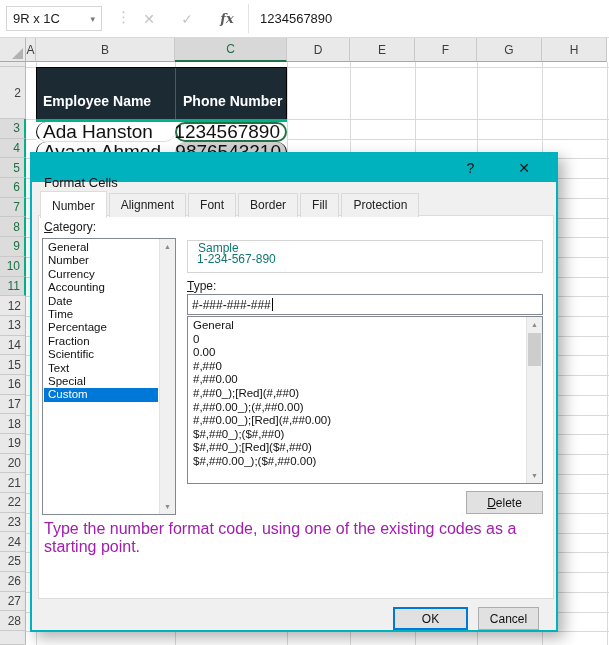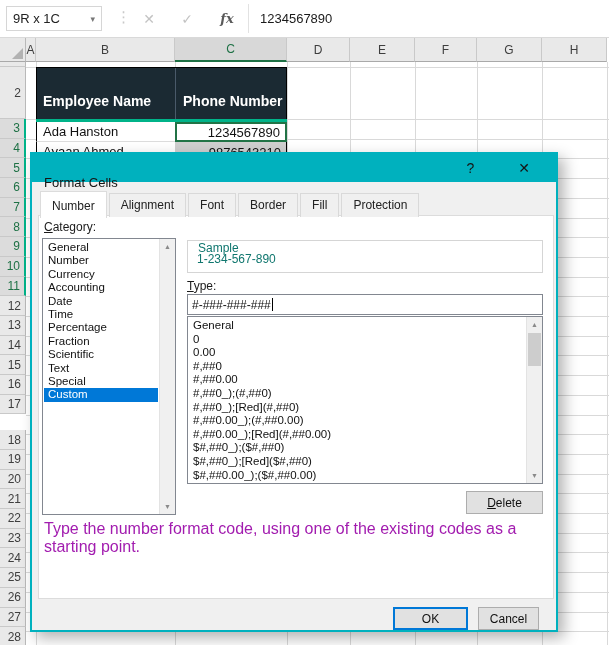--- a/index.html
+++ b/index.html
@@ -40,21 +40,21 @@
   .gl-v { position:absolute; top:0; bottom:0; width:1px; background:#d9d9d9; }
 
   
   .tbl { position:absolute; left:36px; top:67px; width:251px; z-index:2; }
   .tbl-head { display:flex; height:52px; background:#1b2a33; border:1px solid #000; border-bottom:none;justify-content:space-between; }
   .th-cell { color:#fff; font-weight:bold; font-size:14px; display:flex; align-items:flex-end; padding:0 0 10px 6px; }
   .th-b { width:139px; border-right:1px solid #4a5a6a; }
   .th-c { width:110px; padding-left:7px; }
   .tbl-accent { height:3px; background:#00b389; }
   .trow { display:flex; height:20px; background:#fff; }
-  .td { font-size:13px; color:#111; display:flex; align-items:center; }
+  .td { font-size:19px; color:#111; display:flex; align-items:center;border-radius:10px; }
   .td-name { width:139px; padding-left:6px; border-left:1px solid #000; border-bottom:1px solid #dcdcdc; }
   .td-num { width:112px; justify-content:flex-end; padding-right:5px; border-right:1px solid #000; }
   .cell-active { border:2px solid #217346; background:#fff; }
   .cell-range { background:#cfcfcf; border-right:1px solid #000; }
 
   
   .dialog { position:absolute; left:30px; top:152px; width:528px; height:480px; z-index:10;
     background:#f0f0f0; border:2px solid #00b1be; box-shadow:6px 6px 14px rgba(0,0,0,.3); }
   .dlg-title { height:28px; background:#00b1be; display:flex; align-items:center; padding:0 20px 0 12px; }
   .dlg-title .t { font-size:13px; color:#151515;margin-top:28px; }
@@ -134,21 +134,21 @@
       <div class="row-h selected" style="height: 19.7px;">8</div>
       <div class="row-h selected" style="height: 19.7px;">9</div>
       <div class="row-h selected" style="height: 19.7px;">10</div>
       <div class="row-h selected" style="height: 19.7px;">11</div>
       <div class="row-h" style="height: 19.7px;">12</div>
       <div class="row-h" style="height: 19.7px;">13</div>
       <div class="row-h" style="height: 19.7px;">14</div>
       <div class="row-h" style="height: 19.7px;">15</div>
       <div class="row-h" style="height: 19.7px;">16</div>
       <div class="row-h" style="height: 19.7px; padding-left: 20px;">17</div>
-      <div class="row-h" style="height: 19.7px; margin-top: 16px;">18</div>
+      <div class="row-h" style="height: 19.7px;">18</div>
       <div class="row-h" style="height: 19.7px;">19</div>
       <div class="row-h" style="height: 19.7px;">20</div>
       <div class="row-h" style="height: 19.7px;">21</div>
       <div class="row-h" style="height: 19.7px;">22</div>
       <div class="row-h" style="height: 19.7px;">23</div>
       <div class="row-h" style="height: 19.7px;">24</div>
       <div class="row-h" style="height: 19.7px;">25</div>
       <div class="row-h" style="height: 19.7px;">26</div>
       <div class="row-h" style="height: 19.7px;">27</div>
       <div class="row-h" style="height: 19.7px;">28</div>
@@ -258,21 +258,20 @@
       <span class="caret-bar"></span>
     </div>
 
     <div class="type-list">
       <div class="type-items" id="type-items">
           <div class="li">General</div>
           <div class="li">0</div>
           <div class="li">0.00</div>
           <div class="li">#,##0</div>
           <div class="li">#,##0.00</div>
-          <div class="li">#,##0_);(#,##0)</div>
           <div class="li">#,##0_);[Red](#,##0)</div>
           <div class="li">#,##0.00_);(#,##0.00)</div>
           <div class="li">#,##0.00_);[Red](#,##0.00)</div>
           <div class="li">$#,##0_);($#,##0)</div>
           <div class="li">$#,##0_);[Red]($#,##0)</div>
           <div class="li">$#,##0.00_);($#,##0.00)</div>
         </div>
       <div class="vsb">
         <div class="up">▲</div>
         <div class="thumb" style="top:16px; height:33px;"></div>

